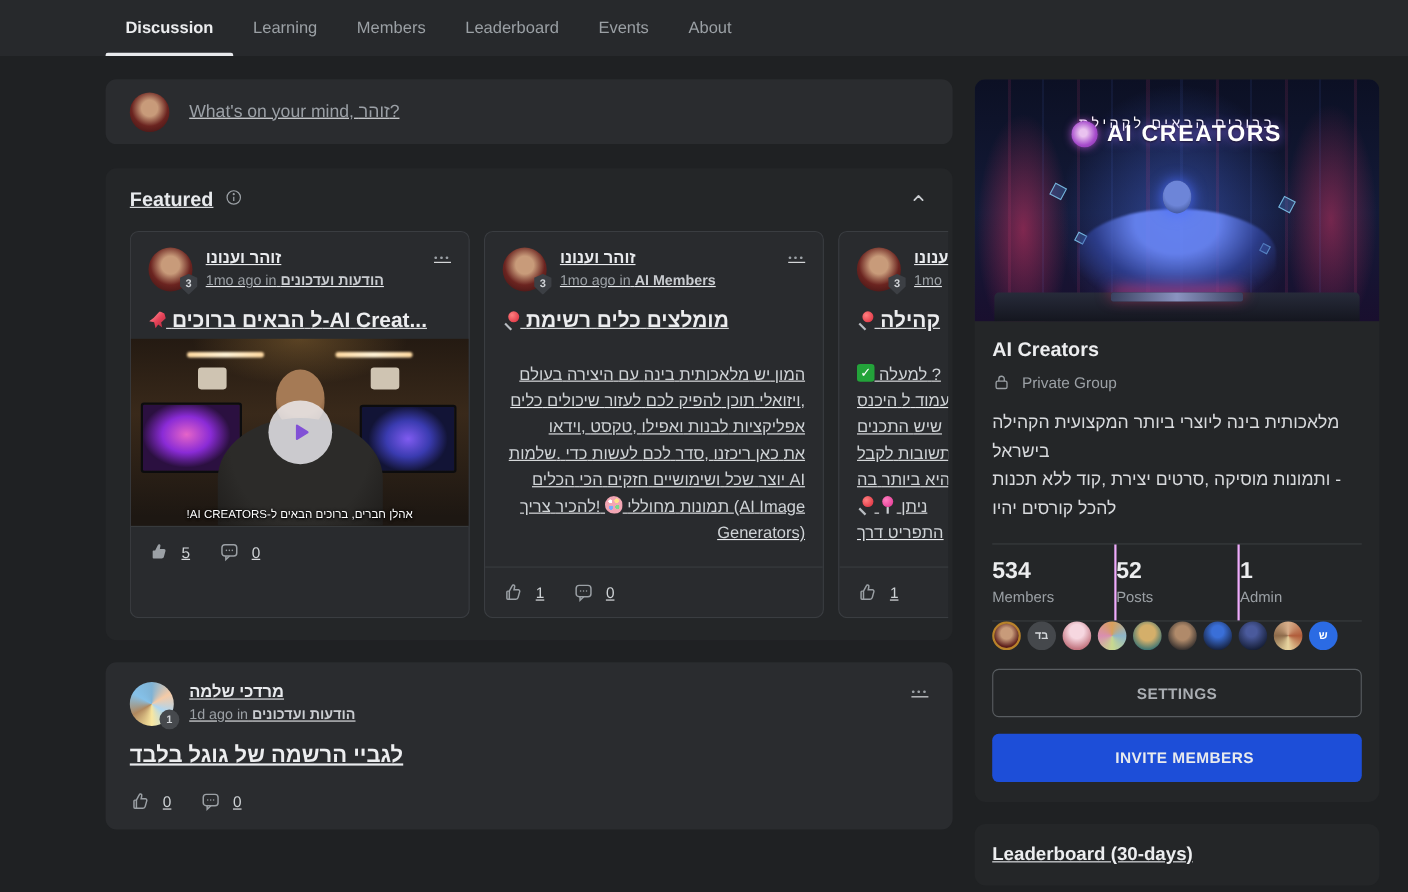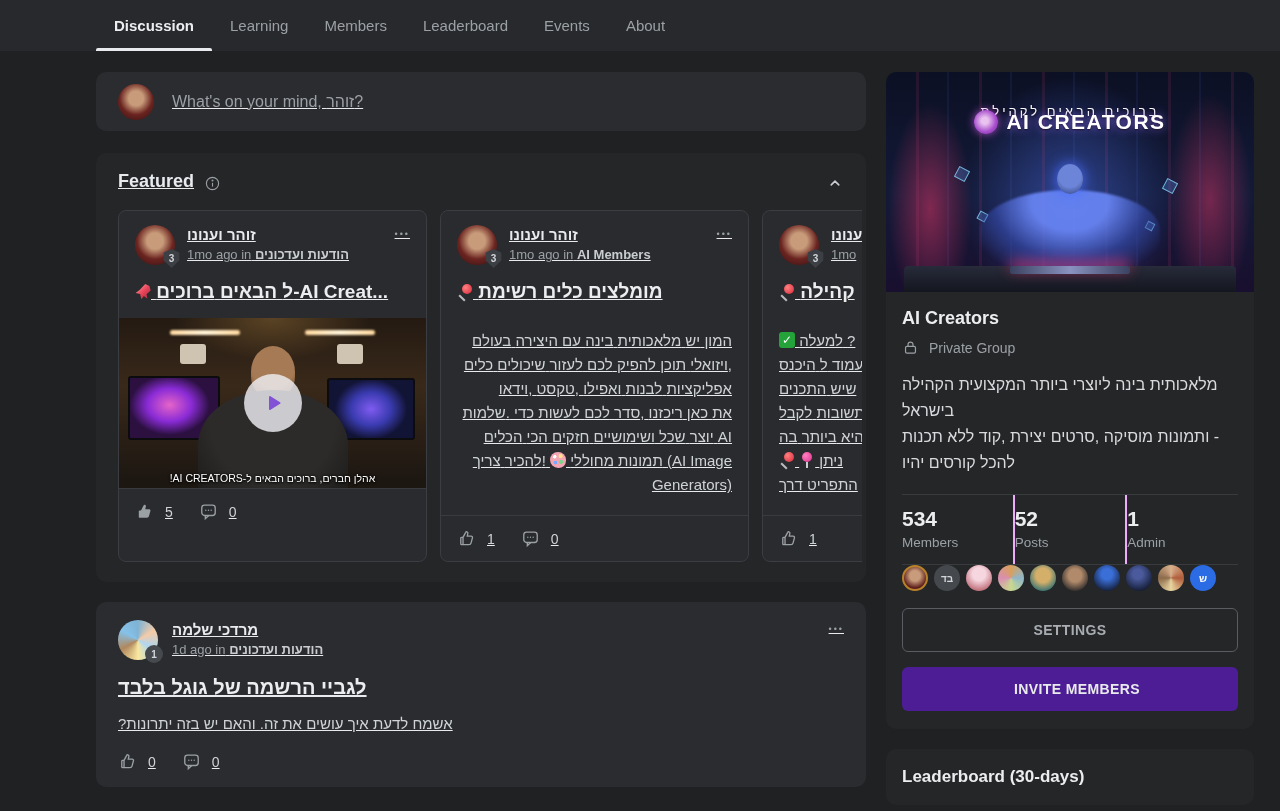--- a/index.html
+++ b/index.html
@@ -27,21 +27,21 @@
   
   .composer { height:59px; display:flex; align-items:center; gap:18px; padding:0 22px; cursor:text; }
   .avatar { border-radius:50%; flex:none; position:relative; }
   .av-zohar { background:radial-gradient(circle at 50% 40%, #C props89B7A 0%, #c89b7a 26%, #6b2420 58%, #320f11 100%);
               background:radial-gradient(circle at 50% 40%, #c89b7a 26%, #6b2420 58%, #320f11 100%); }
   .composer .avatar { width:36px; height:36px; }
   .composer-text { font-size:16px; color:#9BA0A6; }
 
   
   .featured { margin-top:22px; background:#242628; border-radius:10px; padding:18px 22px 20px; }
-  .featured-head { display:flex; align-items:flex-end; }
+  .featured-head { display:flex; align-items:flex-start; }
   .featured-title { font-size:18px; font-weight:700; color:#E8EAED; }
   .icon-btn { color:#9BA0A5; display:inline-flex; align-items:center; cursor:pointer; }
   .info-i { margin-left:10px; }
   .collapse { margin-left:auto; color:#C9CCD0; }
   .cards-row { display:flex; gap:13px; margin-top:18px; overflow:hidden; margin-right:-18px; }
   .fcard { width:309px; flex:none; background:#292B2E; border:1px solid #3A3D41; border-radius:8px;
            padding:14px 16px 0; display:flex; flex-direction:column; height:352px; overflow:hidden; }
   .fcard-head { display:flex; align-items:flex-start; gap:12px; }
   .fcard .avatar, .post .avatar { width:40px; height:40px; }
   .lvl-badge { position:absolute; right:-5px; bottom:-3px; width:17px; height:19px; background:#3C3F44;
@@ -55,21 +55,21 @@
   .menu-dots { margin-left:auto; color:#9BA0A5; font-size:9px; letter-spacing:2px; cursor:pointer; line-height:10px; padding-top:4px; }
   .fcard-title { margin-top:14px; font-size:19px; font-weight:700; color:#ECEDEF; line-height:26px;
                  white-space:nowrap; overflow:hidden; }
   .fbody { margin-top:24px; font-size:15px; line-height:24px; color:#CFD3D6; text-align:right; flex:1; overflow:hidden; }
   .fbody-frag { text-align:left; }
   .fcard-footer { border-top:1px solid #393C3F; margin:0 -16px; padding:13px 16px; display:flex; align-items:center; gap:26px; }
   .react { display:flex; align-items:center; gap:11px; color:#9BA0A5; cursor:pointer; }
   .react .cnt { font-size:14px; color:#CFD3D6; }
 
   
-  .media { height:170px; margin:13px -17px 0; position:relative; overflow:hidden; flex:none;
+  .media { height:170px; margin:3px -17px 0; position:relative; overflow:hidden; flex:none;
     background:
       radial-gradient(140px 60px at 50% 0%, rgba(255,190,90,.25), transparent 70%),
       linear-gradient(180deg,#241a12,#39291a 40%,#1d1712 95%); }
   .glowbar { position:absolute; top:12px; height:5px; width:70px; background:linear-gradient(90deg,#ffd9a0,#fff3d8,#ffd9a0); border-radius:3px; filter:blur(1px); }
   .monitor { position:absolute; border:2px solid #0c0c0e; border-radius:3px; }
   .monitor.left { left:10px; top:58px; width:92px; height:64px;
       background:radial-gradient(40px 30px at 45% 45%, #e564c8 0%, #8a2bd6 55%, #2b1040 100%); }
   .monitor.right { right:12px; top:60px; width:88px; height:62px;
       background:radial-gradient(36px 30px at 50% 50%, #7f5bf0 0%, #3a3bb0 55%, #121436 100%); }
   .speaker { position:absolute; top:26px; width:26px; height:20px; background:#cfc4b2; border-radius:3px; }
@@ -130,23 +130,23 @@
   .mav3 { background:conic-gradient(#d9a05b,#8fb6c9,#c9d98f,#d98fb0,#d9a05b); }
   .mav4 { background:radial-gradient(circle at 50% 40%, #d4af6a 35%, #2e6f73 80%); }
   .mav5 { background:radial-gradient(circle at 50% 40%, #b08a6a 32%, #3a3330 75%); }
   .mav6 { background:radial-gradient(circle at 50% 35%, #3a6fd8 25%, #16203c 80%); }
   .mav7 { background:radial-gradient(circle at 45% 35%, #4a5a9c 22%, #121a30 80%); }
   .mav8 { background:conic-gradient(#d9b08c,#b05c3a,#e8d5a0,#8c6a4a,#d9b08c); }
   .mav9 { background:#2B6BE4; color:#fff; }
   .side-btn { margin-top:17px; height:44px; border-radius:6px; display:flex; align-items:center; justify-content:center;
       font-size:14px; font-weight:700; letter-spacing:.4px; cursor:pointer; }
   .btn-settings { border:1px solid #595D61; color:#A9ADB2; background:transparent; }
-  .btn-invite { margin-top:15px; background:#4c1d95; color:#E8EAED;padding-left:14px; }
+  .btn-invite { margin-top:15px; background:#1d4ed8; color:#E8EAED;padding-left:14px; }
   .leaderboard-card { margin-top:20px; padding:18px 16px; }
-  .lb-title { font-size:17px; font-weight:700; color:#ECEDEF; }
+  .lb-title { font-size:17px; font-weight:700; color:#ECEDEF;text-decoration:underline; }
 
   
   .emj { display:inline-block; width:16px; height:16px; vertical-align:-2px; position:relative; }
   .emj-rocket { background:linear-gradient(135deg,#ff9d9d 8%,#e8445a 50%,#b02a3d 90%);
       clip-path:polygon(64% 0,90% 12%,98% 40%,72% 64%,78% 92%,55% 75%,40% 96%,32% 62%,4% 56%,30% 36%); }
   .emj-pin::before { content:""; position:absolute; top:0; right:1px; width:10px; height:10px; border-radius:50%;
       background:radial-gradient(circle at 35% 35%, #ff8080, #d92638); }
   .emj-pin::after { content:""; position:absolute; left:1px; bottom:1px; width:8px; height:2px; background:#B9BDC2; transform:rotate(45deg); }
   .emj-rpin::before { content:""; position:absolute; top:0; left:3px; width:10px; height:10px; border-radius:50%;
       background:radial-gradient(circle at 35% 35%, #ff7fc0, #e0308f); }
@@ -321,21 +321,20 @@
           <div class="avatar av-mordechai">
             <span class="lvl-circle">1</span>
           </div>
           <div>
             <div class="author-name" dir="rtl" style="text-align:left">מרדכי שלמה</div>
             <div class="meta-line"><span>1d ago in</span> <span class="meta-space" dir="rtl">הודעות ועדכונים</span></div>
           </div>
           <span class="menu-dots">•••</span>
         </div>
         <div class="post-title" dir="rtl">לגביי הרשמה של גוגל בלבד</div>
-        <div class="post-body" dir="rtl">אשמח לדעת איך עושים את זה. והאם יש בזה יתרונות?</div>
         <div class="post-footer">
           <span class="react">
             <svg width="19" height="19" viewBox="0 0 24 24" fill="none" stroke="currentColor" stroke-width="1.7">
               <path d="M7.6 10.6 L11 4.2 c.3-.6 1-.9 1.7-.6 .8.3 1.2 1.2 1 2 L13 9 h4.8 c1.2 0 2 1.1 1.7 2.2 l-1.8 6.6 c-.3 1.2-1.4 2-2.6 2 H7.6 Z M7.6 10.6 H5.8 a1 1 0 0 0-1 1 v7.2 a1 1 0 0 0 1 1 h1.8"></path>
             </svg>
             <span class="cnt">0</span>
           </span>
           <span class="react">
             <svg width="19" height="19" viewBox="0 0 24 24" fill="none" stroke="currentColor" stroke-width="1.7">
               <rect x="3.5" y="4" width="17" height="13" rx="3.5"></rect>

